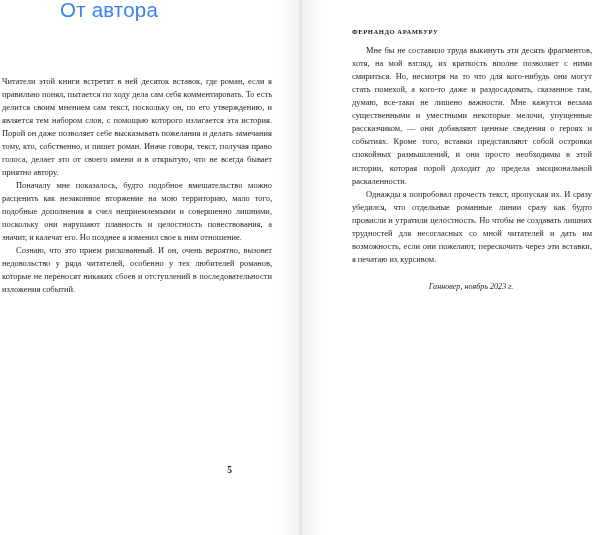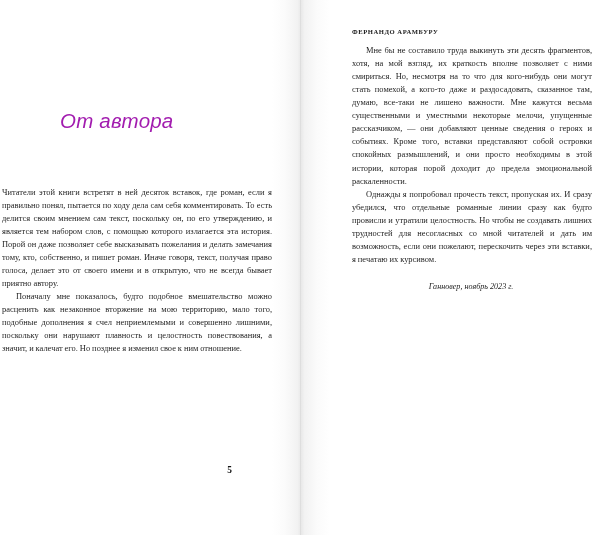--- a/index.html
+++ b/index.html
@@ -68,26 +68,24 @@
     color: #1c1c1c;
     margin: 0;
     padding-top: 28.5px;
     line-height: 1;
     white-space: nowrap;
   }
 
   
   .chapter-title {
     font-family: "Liberation Sans", sans-serif;
-    font-style: italic;
     font-size: 20.5px;
     font-weight: normal;
-    color: #a21caf;
+    color: #3b82f6;
     margin: 0;
-    padding-top: 111px;
     padding-left: 58px;
     line-height: 1;
     letter-spacing: 0.2px;
   }
 
   
   .body-block-left  { margin-top: 54px; }
   .body-block-right { margin-top: 9px; }
 
   p.para {
@@ -134,20 +132,21 @@
 
 <div id="spread">
 
   <div class="page page-left">
 
     <h1 class="chapter-title">От автора</h1>
 
     <div class="body-block-left">
       <p class="para first">Читатели этой книги встретят в ней десяток вставок, где роман, если я правильно понял, пытается по ходу дела сам себя комментировать. То есть делится своим мнением сам текст, поскольку он, по его утверждению, и является тем набором слов, с помощью которого излагается эта история. Порой он даже позволяет себе высказывать пожелания и делать замечания тому, кто, собственно, и пишет роман. Иначе говоря, текст, получая право голоса, делает это от своего имени и в открытую, что не всегда бывает приятно автору.</p>
       <p class="para">Поначалу мне показалось, будто подобное вмешательство можно расценить как незаконное вторжение на мою территорию, мало того, подобные дополнения я счел неприемлемыми и совершенно лишними, поскольку они нарушают плавность и целостность повествования, а значит, и калечат его. Но позднее я изменил свое к ним отношение.</p>
+      <p class="para">Сознаю, что это прием рискованный. И он, очень вероятно, вызовет недовольство у ряда читателей, особенно у тех любителей романов, которые не переносят никаких сбоев и отступлений в последовательности изложения событий.</p>
     </div>
 
     <p class="folio">5</p>
   </div>
 
   <div class="page page-right">
 
     <p class="running-head">ФЕРНАНДО АРАМБУРУ</p>
 
     <div class="body-block-right">

